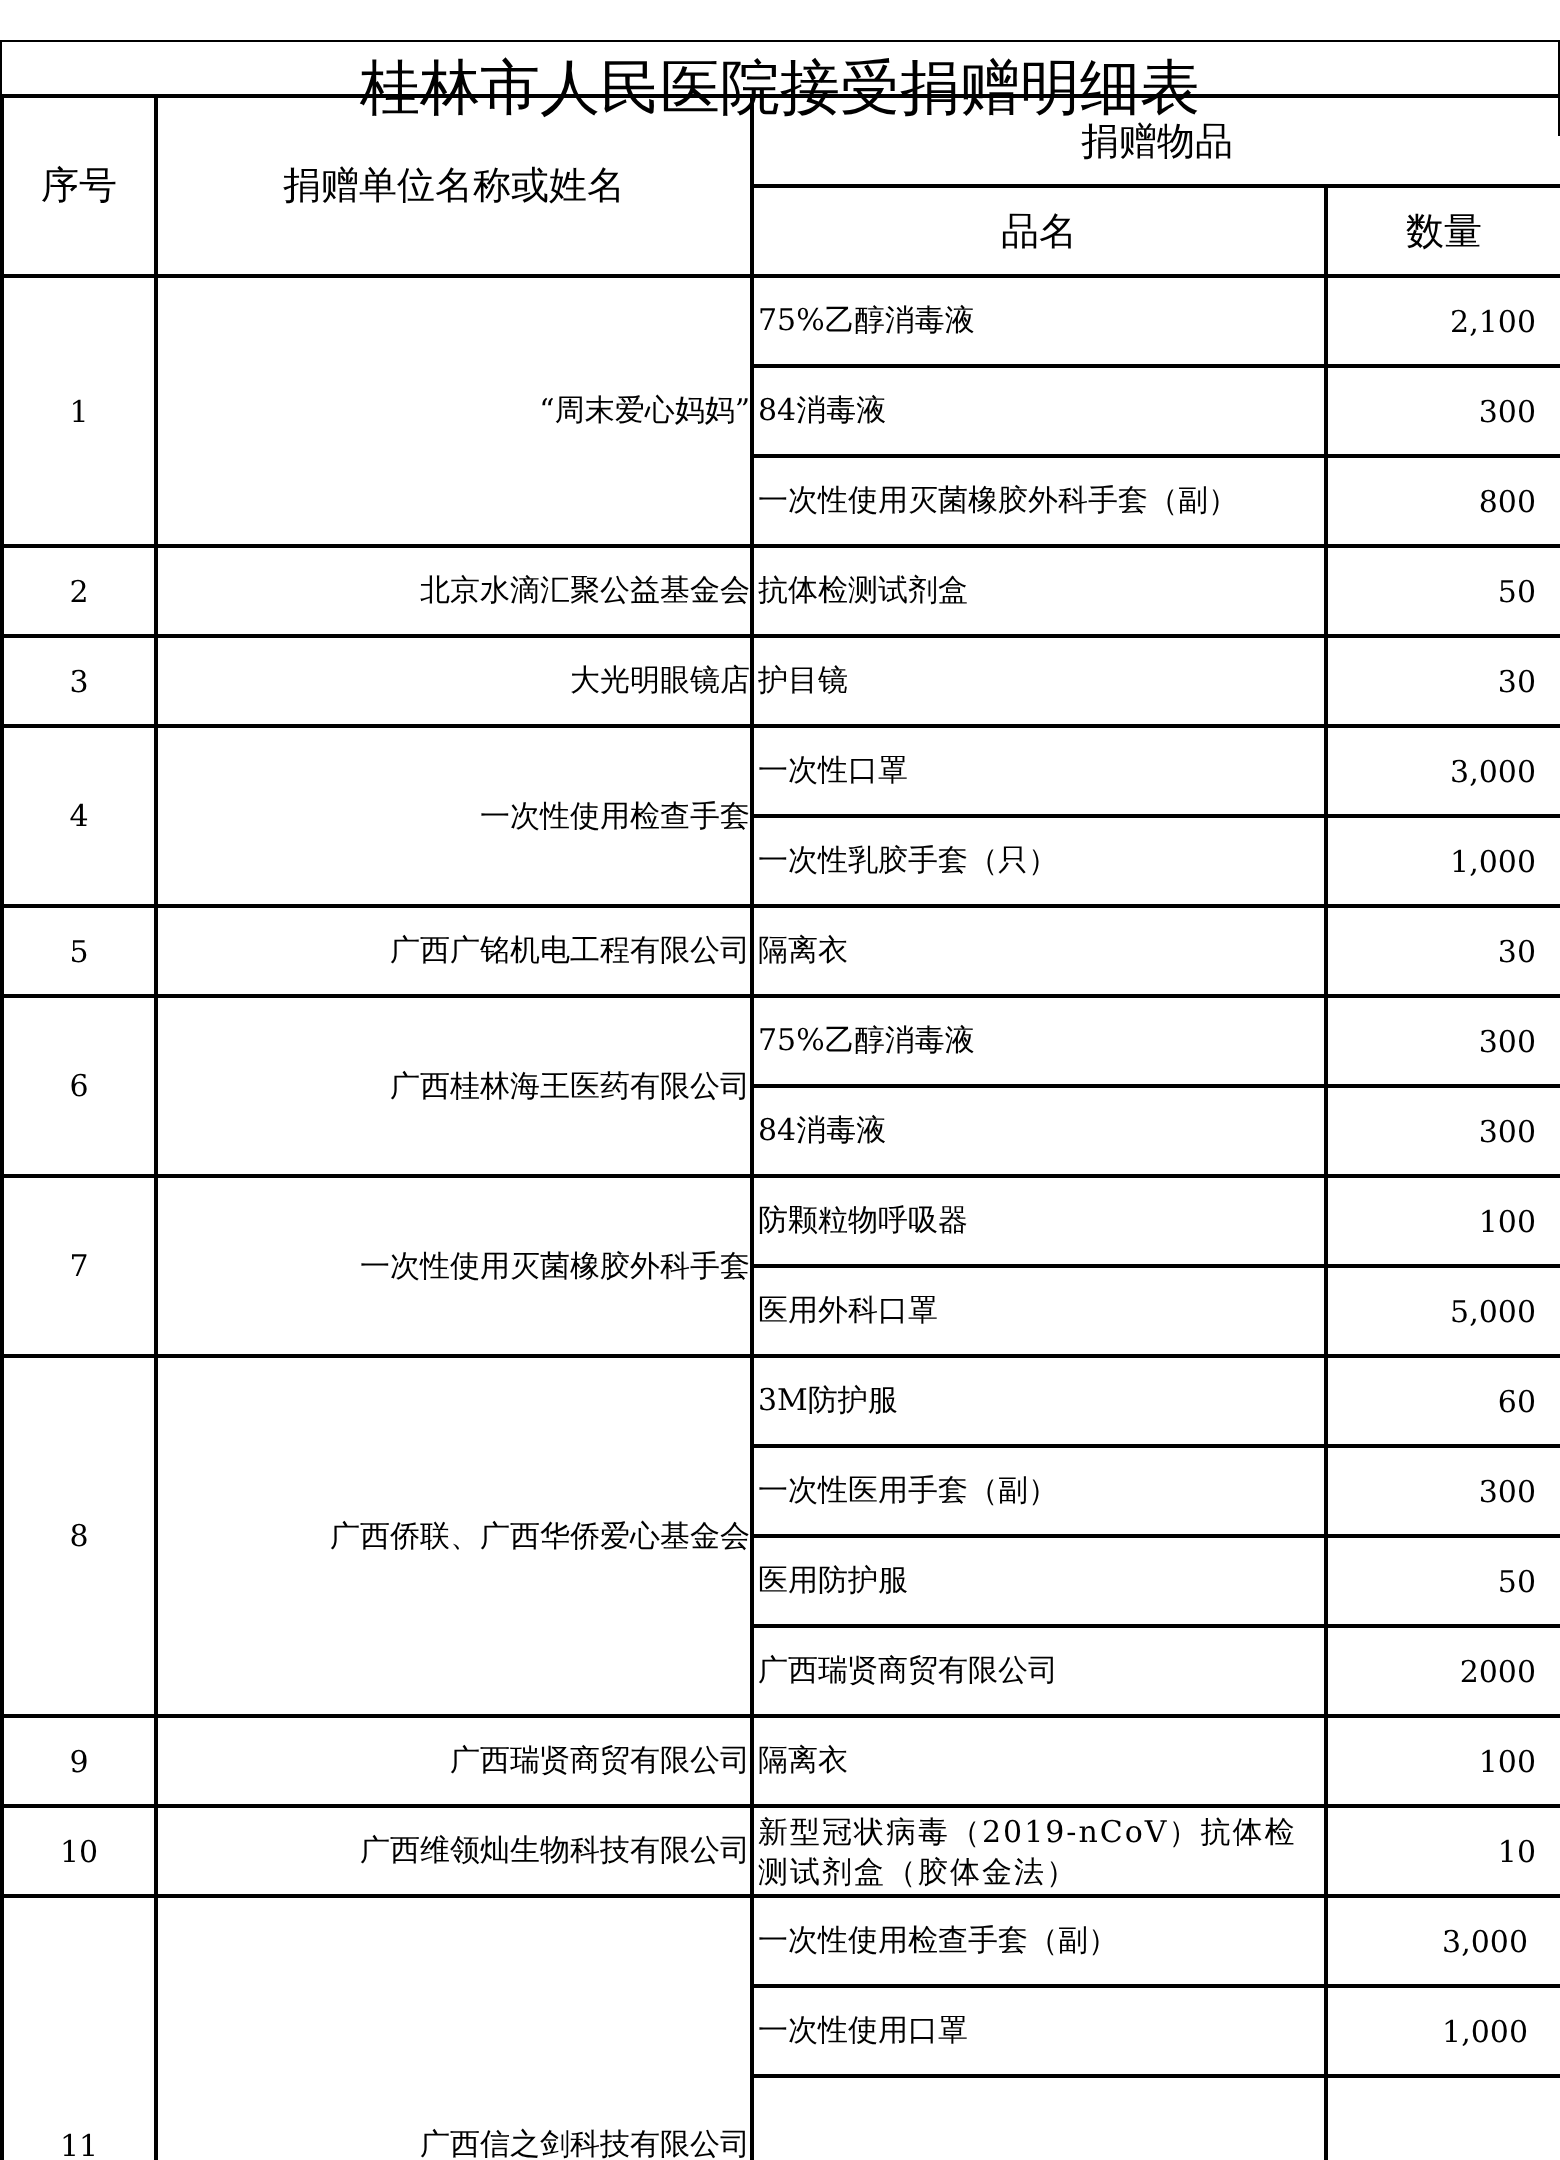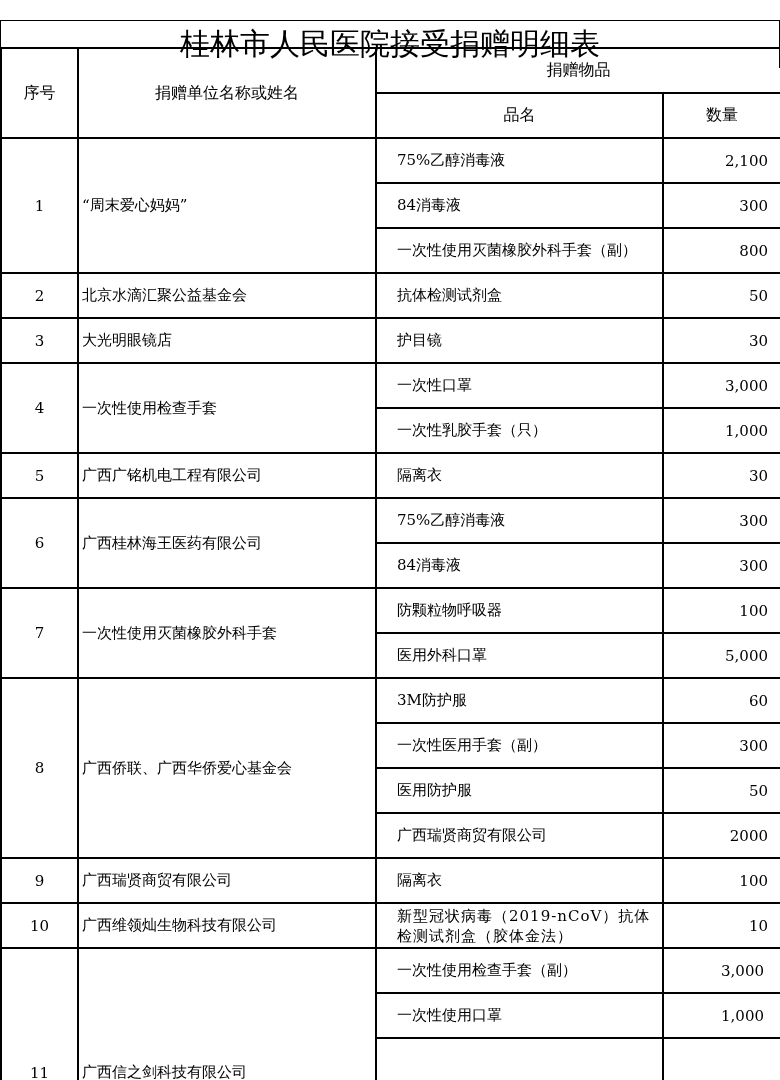--- a/index.html
+++ b/index.html
@@ -9,25 +9,25 @@
   .title { position: absolute; left: 0; top: 0; width: 778px; height: 47px;
            border: 1px solid #000; border-bottom: none;
            display: flex; align-items: center; justify-content: center;
            font-family: "DejaVu Sans", "Liberation Sans", sans-serif;
            font-size: 30px; font-weight: normal; letter-spacing: 0px; margin-top: 20px; }
   table { position: absolute; left: 0; top: 47px; border-collapse: collapse;
           table-layout: fixed; width: 780px; }
   td, th { border: 2px solid #000; padding: 0; height: 43px; font-size: 15px;
            vertical-align: middle; overflow: hidden; white-space: nowrap; }
   th { font-family: Liberation Mono, monospace; font-weight: normal;
-       font-size: 16px; text-align: center; }
+       font-size: 19px; text-align: center; }
   col.c1 { width: 77px; } col.c2 { width: 298px; } col.c3 { width: 287px; } col.c4 { width: 118px; }
   td.idx { text-align: center; }
-  td.donor { text-align: left; padding-left: 3px; }
-  td.item { text-align: left; padding-left: 20px; }
+  td.donor { text-align: right; padding-left: 3px; }
+  td.item { text-align: left; padding-left: 2px; }
   td.qty { text-align: right; padding-right: 12px; }
   td.wrap { white-space: normal; line-height: 20px; letter-spacing: 1px; margin-top: 10px; }
 </style>
 </head>
 <body>
 
 <div class="sheet">
   <div class="title">桂林市人民医院接受捐赠明细表</div>
   <table>
     <colgroup>

